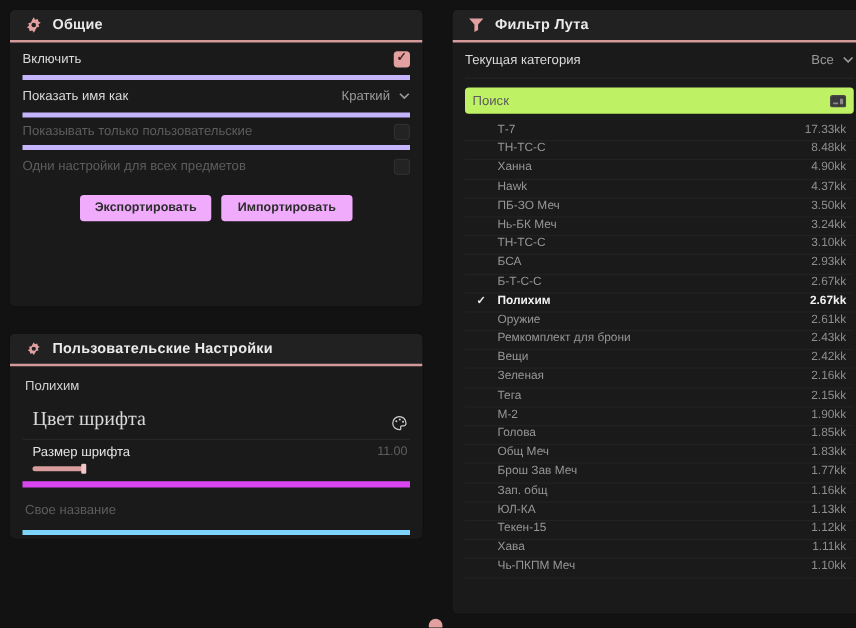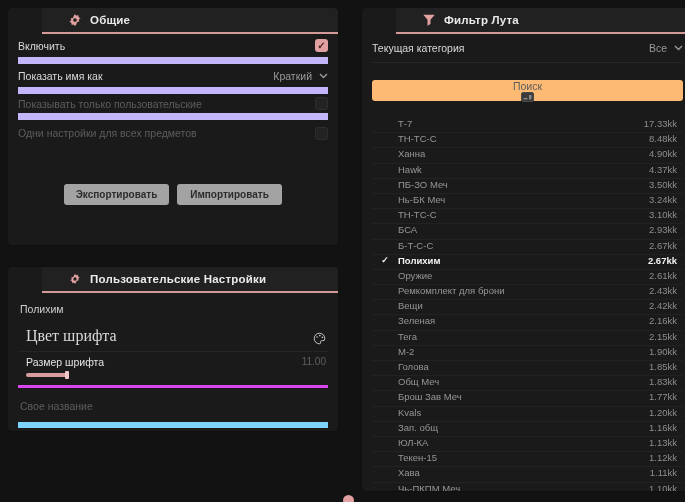--- a/index.html
+++ b/index.html
@@ -20,86 +20,84 @@
   }
   #panel-general   { left:8px;  top:8px;   width:330px; height:237px; }
   #panel-custom    { left:8px;  top:267px; width:330px; height:164px; }
   #panel-filter    { left:362px;top:8px;   width:331px; height:483px; }
 
   .panel-header {
     height:26px;
     background:#212121;
     border-bottom:2px solid #d49a9a;
     display:flex; align-items:center; gap:8px;
-    padding:0 26px;
-    margin-left:34px;
+    padding:0 12px;
   }
   .panel-title { font-size:11.5px; font-weight:bold; color:#eaeaea; letter-spacing:.2px; }
   .hdr-icon { width:14px; height:14px; display:inline-flex; }
 
   .pad { padding:0 10px; }
 
   .setting-row {
     display:flex; align-items:center; justify-content:space-between;
-    border-bottom:7px solid #c4b5fd;
+    border-bottom:4px solid #c4b5fd;
     font-size:10.5px;
   }
   .setting-row.tall { height:30px; }
   .setting-row.dim  { height:26px; }
   .setting-row .lbl { color:#d9d9d9; }
   .setting-row.dim .lbl { color:#5d5d5d; }
 
   .checkbox {
     width:13px; height:13px; border-radius:3px;
     display:inline-flex; align-items:center; justify-content:center;
     font-size:10px; line-height:1;
   }
   .checkbox.on  { background:#e2a0a0; color:#4a2424; font-weight:bold; }
   .checkbox.off { background:#232323; border:1px solid #2e2e2e; }
 
   .dropdown { display:inline-flex; align-items:center; gap:7px; color:#9a9a9a; font-size:10.5px; cursor:default; }
 
   .btn-row { display:flex; justify-content:center; gap:8px; margin-top:10px; }
   .pink-btn {
-    background:#a3a3a3; color:#2c2c2c;
+    background:#f0abfc; color:#2c2c2c;
     border:none; border-radius:3px;
     font-family:"Liberation Sans",sans-serif;
     font-size:10px; font-weight:bold;
-    padding:5px 0; width:105px; text-align:center;margin-top:28px;
+    padding:5px 0; width:105px; text-align:center;
   }
   .pink-btn.small { width:90px; }
 
   .item-name-row { padding:10px 2px 6px 2px; font-size:10.5px; color:#cfcfcf; }
 
   .sub-row {
     display:flex; align-items:flex-end; justify-content:space-between;
     border-bottom:1px solid #252525;
     font-size:16px; padding:6px 2px 6px 8px;font-family:Liberation Serif, serif;
   }
   .sub-row .lbl { color:#d9d9d9; }
   .value-dim { color:#5f5f5f; font-size:10px; }
 
-  .slider-row { border-bottom:3px solid #d946ef; padding:4px 2px 8px 8px; }
+  .slider-row { border-bottom:5px solid #d946ef; padding:4px 2px 8px 8px; }
   .slider-head { display:flex; justify-content:space-between; font-size:10.5px; margin-bottom:5px; }
   .slider-track { position:relative; width:42px; height:4px; background:#d89c9c; border-radius:2px; }
   .slider-handle { position:absolute; right:-1px; top:-2px; width:4px; height:8px; background:#f2c6c6; border-radius:1px; }
 
-  .text-input-row { border-bottom:6px solid #7dd3fc; padding:8px 2px; }
+  .text-input-row { border-bottom:4px solid #7dd3fc; padding:8px 2px; }
   .ghost-input { color:#5d5d5d; font-size:10.5px; }
 
   .cat-row {
     display:flex; align-items:center; justify-content:space-between;
     border-bottom:1px solid #252525; height:29px; font-size:10.5px;
   }
   .search-box {
-    margin:17px 0;
-    background:#fdba74; border-radius:3px;
+    margin:7px 0;
+    background:#bef264; border-radius:3px;
     height:21px; display:flex; align-items:center; justify-content:space-between;
     padding:0 6px;
-    flex-direction:column;
   }
   .list-label { font-size:10.5px; color:#d9d9d9; padding:3px 0 5px 0; }
 
   .loot-list { position:relative; }
   .loot-row {
     display:flex; align-items:flex-start;
     height:15.2px;
     border-bottom:1px solid #222222;
     font-size:9.5px; color:#969696;
   }
@@ -331,25 +329,20 @@
         <span class="loot-name">Общ Меч</span>
         <span class="loot-value">1.83kk</span>
       </div>
       <div class="loot-row">
         <span class="row-check"></span>
         <span class="loot-name">Брош Зав Меч</span>
         <span class="loot-value">1.77kk</span>
       </div>
       <div class="loot-row">
         <span class="row-check"></span>
-        <span class="loot-name">Kvals</span>
-        <span class="loot-value">1.20kk</span>
-      </div>
-      <div class="loot-row">
-        <span class="row-check"></span>
         <span class="loot-name">Зап. общ</span>
         <span class="loot-value">1.16kk</span>
       </div>
       <div class="loot-row">
         <span class="row-check"></span>
         <span class="loot-name">ЮЛ-КА</span>
         <span class="loot-value">1.13kk</span>
       </div>
       <div class="loot-row">
         <span class="row-check"></span>

